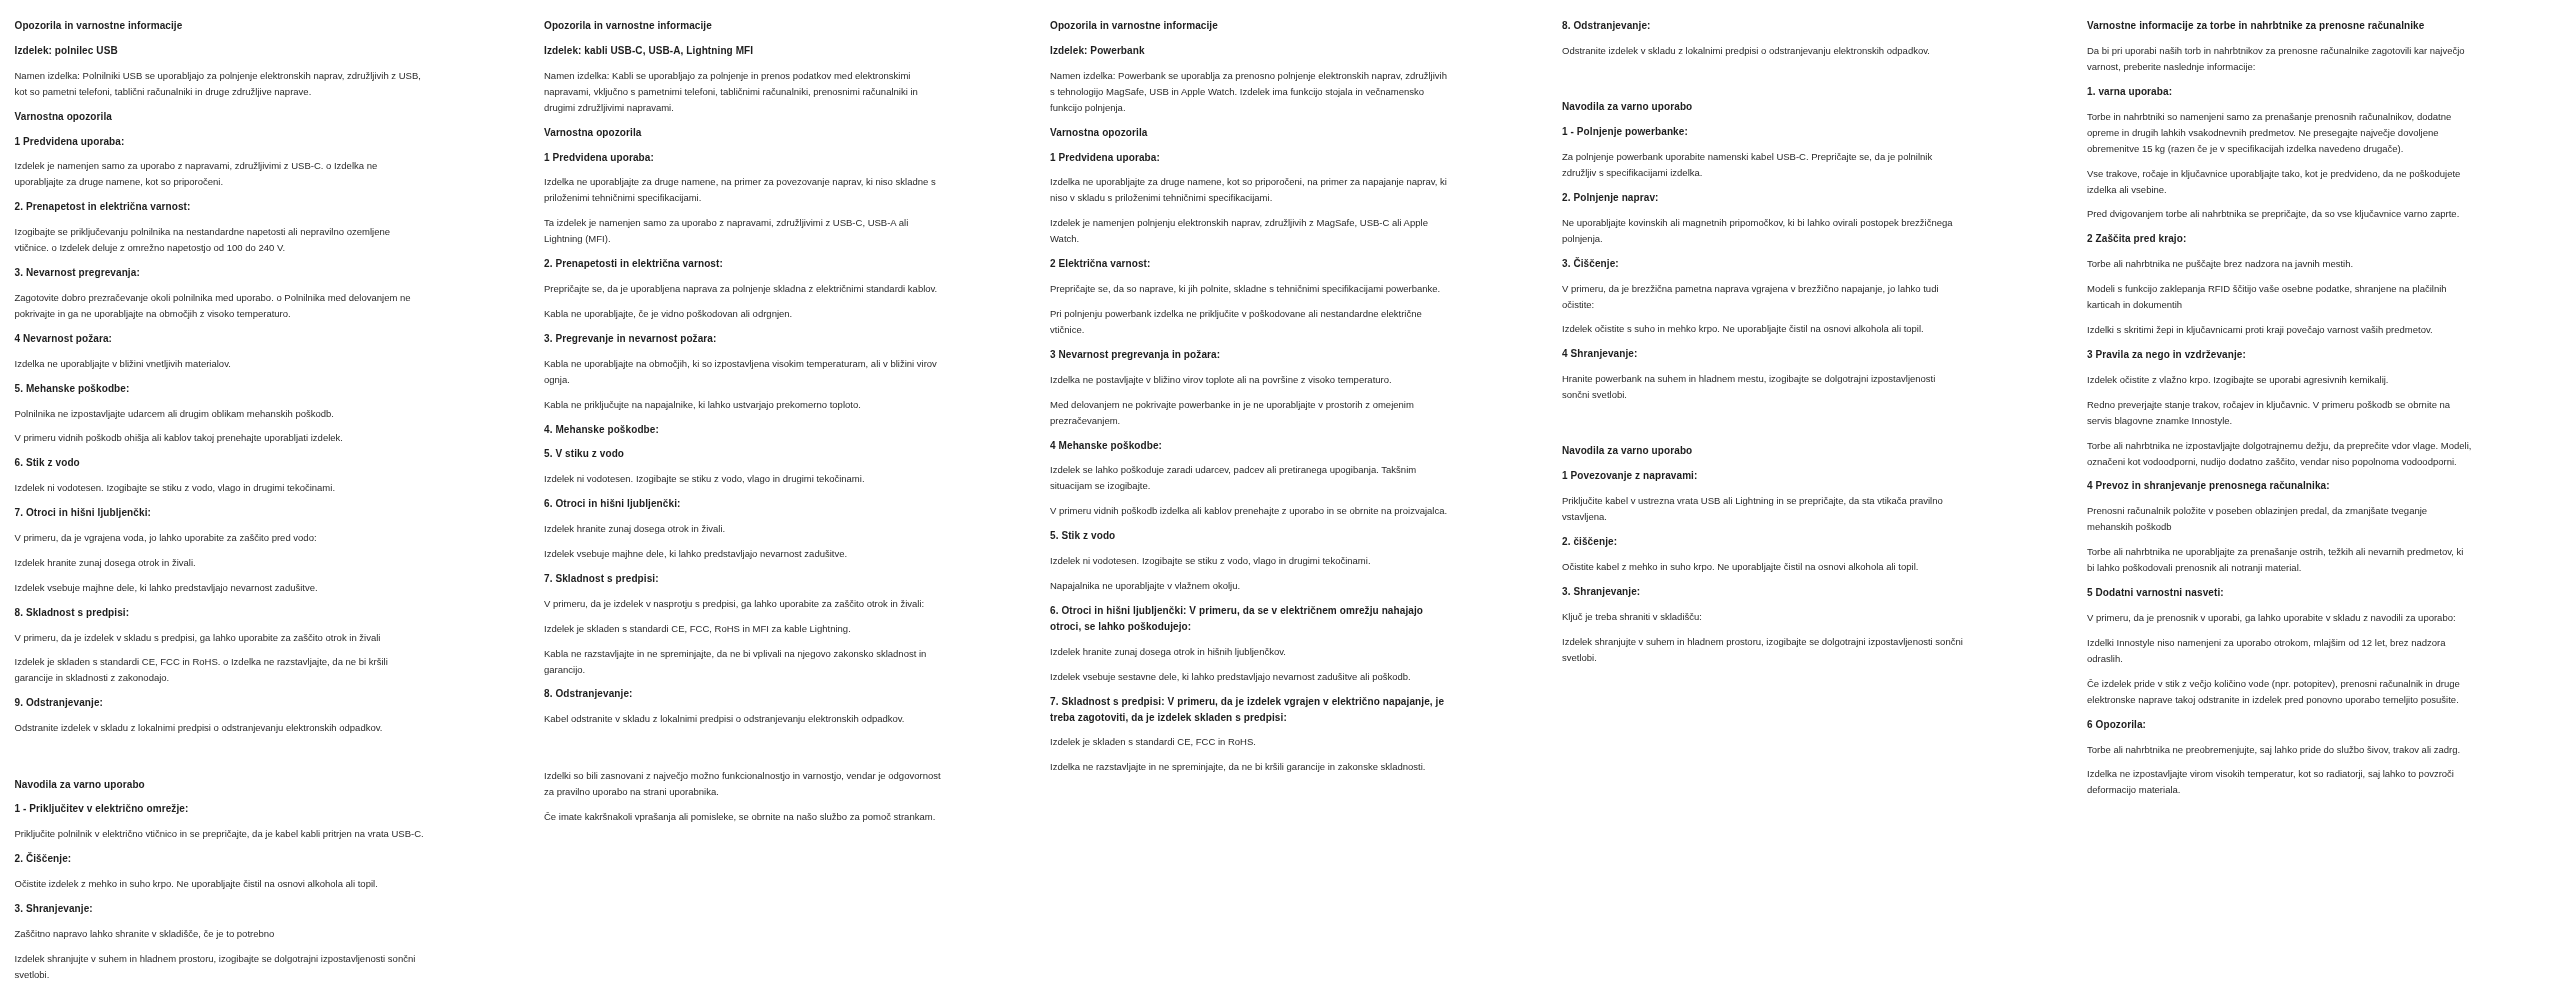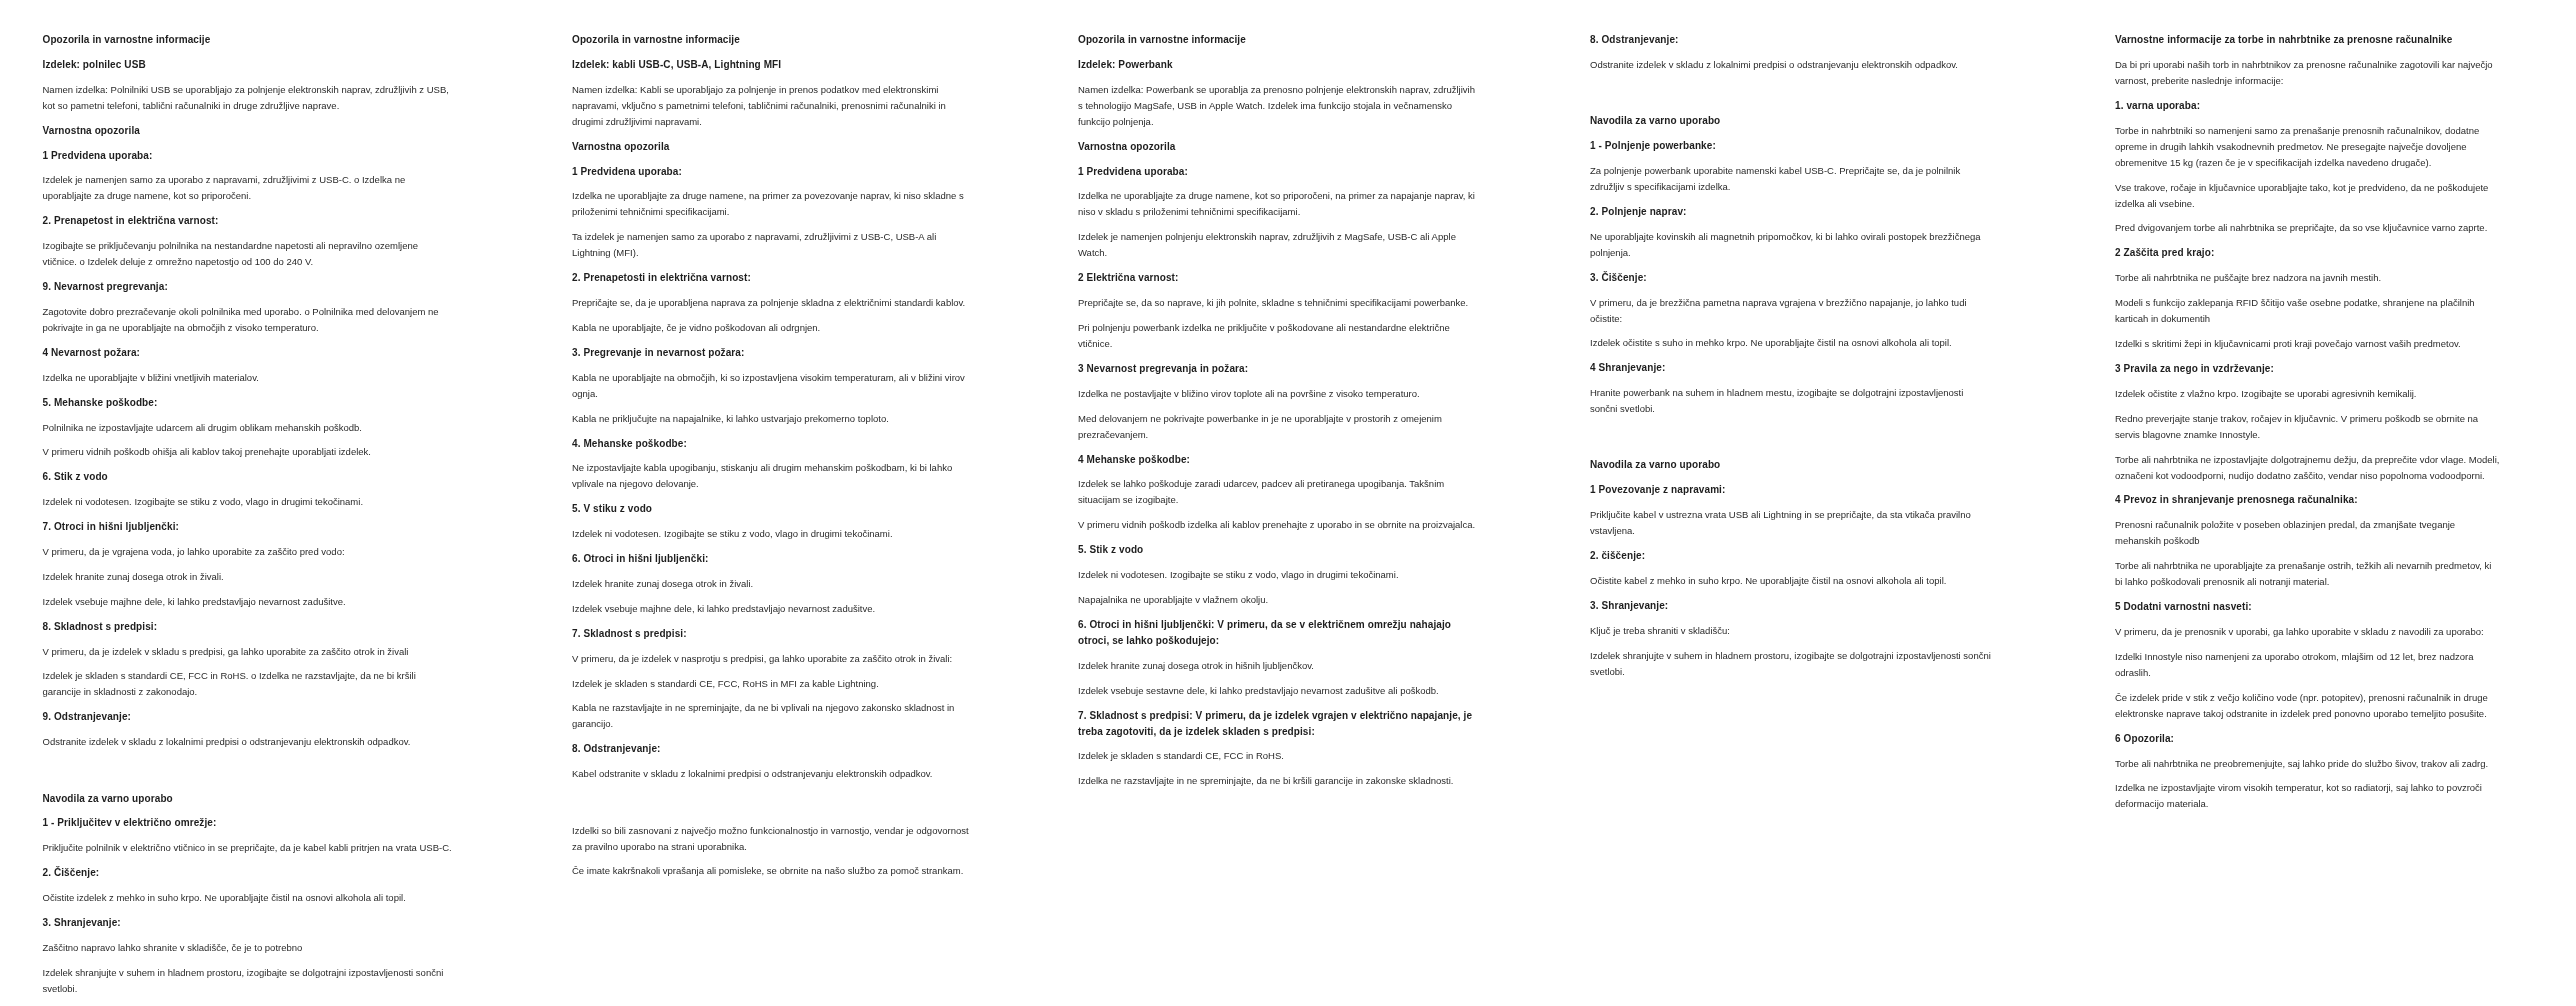--- a/index.html
+++ b/index.html
@@ -4,21 +4,21 @@
 <style>
   html,body{margin:0;padding:0;background:#ffffff;}
   .page{
     position:relative;
     width:2576px;height:1006px;
     background:#ffffff;
     font-family:"Liberation Sans", sans-serif;
     color:#1e1e1e;
     overflow:hidden;
   }
-  .col{position:absolute;top:32px;margin-left:28px;}
+  .col{position:absolute;top:18px;}
   .col[data-col-index="0"]{left:14.5px;width:412px;}
   .col[data-col-index="1"]{left:544px;width:403px;}
   .col[data-col-index="2"]{left:1050px;width:403px;}
   .col[data-col-index="3"]{left:1562px;width:403px;}
   .col[data-col-index="4"]{left:2087px;width:385px;}
   .blk{margin:0 0 8.9px 0;}
   .h{
     font-size:10px;
     line-height:16px;
     font-weight:700;
@@ -38,21 +38,21 @@
 <div class="page">
   <div class="col" data-col-index="0">
       <div class="blk h">Opozorila in varnostne informacije</div>
       <div class="blk h">Izdelek: polnilec USB</div>
       <div class="blk p">Namen izdelka: Polnilniki USB se uporabljajo za polnjenje elektronskih naprav, združljivih z USB, kot so pametni telefoni, tablični računalniki in druge združljive naprave.</div>
       <div class="blk h">Varnostna opozorila</div>
       <div class="blk h">1 Predvidena uporaba:</div>
       <div class="blk p">Izdelek je namenjen samo za uporabo z napravami, združljivimi z USB-C. o Izdelka ne uporabljajte za druge namene, kot so priporočeni.</div>
       <div class="blk h">2. Prenapetost in električna varnost:</div>
       <div class="blk p">Izogibajte se priključevanju polnilnika na nestandardne napetosti ali nepravilno ozemljene vtičnice. o Izdelek deluje z omrežno napetostjo od 100 do 240 V.</div>
-      <div class="blk h">9. Nevarnost pregrevanja:</div>
+      <div class="blk h">3. Nevarnost pregrevanja:</div>
       <div class="blk p">Zagotovite dobro prezračevanje okoli polnilnika med uporabo. o Polnilnika med delovanjem ne pokrivajte in ga ne uporabljajte na območjih z visoko temperaturo.</div>
       <div class="blk h">4 Nevarnost požara:</div>
       <div class="blk p">Izdelka ne uporabljajte v bližini vnetljivih materialov.</div>
       <div class="blk h">5. Mehanske poškodbe:</div>
       <div class="blk p">Polnilnika ne izpostavljajte udarcem ali drugim oblikam mehanskih poškodb.</div>
       <div class="blk p">V primeru vidnih poškodb ohišja ali kablov takoj prenehajte uporabljati izdelek.</div>
       <div class="blk h">6. Stik z vodo</div>
       <div class="blk p">Izdelek ni vodotesen. Izogibajte se stiku z vodo, vlago in drugimi tekočinami.</div>
       <div class="blk h">7. Otroci in hišni ljubljenčki:</div>
       <div class="blk p">V primeru, da je vgrajena voda, jo lahko uporabite za zaščito pred vodo:</div>
@@ -81,21 +81,20 @@
       <div class="blk h">1 Predvidena uporaba:</div>
       <div class="blk p">Izdelka ne uporabljajte za druge namene, na primer za povezovanje naprav, ki niso skladne s priloženimi tehničnimi specifikacijami.</div>
       <div class="blk p">Ta izdelek je namenjen samo za uporabo z napravami, združljivimi z USB-C, USB-A ali Lightning (MFI).</div>
       <div class="blk h">2. Prenapetosti in električna varnost:</div>
       <div class="blk p">Prepričajte se, da je uporabljena naprava za polnjenje skladna z električnimi standardi kablov.</div>
       <div class="blk p">Kabla ne uporabljajte, če je vidno poškodovan ali odrgnjen.</div>
       <div class="blk h">3. Pregrevanje in nevarnost požara:</div>
       <div class="blk p">Kabla ne uporabljajte na območjih, ki so izpostavljena visokim temperaturam, ali v bližini virov ognja.</div>
       <div class="blk p">Kabla ne priključujte na napajalnike, ki lahko ustvarjajo prekomerno toploto.</div>
       <div class="blk h">4. Mehanske poškodbe:</div>
-      <div class="blk p">Ne izpostavljajte kabla upogibanju, stiskanju ali drugim mehanskim poškodbam, ki bi lahko vplivale na njegovo delovanje.</div>
       <div class="blk h">5. V stiku z vodo</div>
       <div class="blk p">Izdelek ni vodotesen. Izogibajte se stiku z vodo, vlago in drugimi tekočinami.</div>
       <div class="blk h">6. Otroci in hišni ljubljenčki:</div>
       <div class="blk p">Izdelek hranite zunaj dosega otrok in živali.</div>
       <div class="blk p">Izdelek vsebuje majhne dele, ki lahko predstavljajo nevarnost zadušitve.</div>
       <div class="blk h">7. Skladnost s predpisi:</div>
       <div class="blk p">V primeru, da je izdelek v nasprotju s predpisi, ga lahko uporabite za zaščito otrok in živali:</div>
       <div class="blk p">Izdelek je skladen s standardi CE, FCC, RoHS in MFI za kable Lightning.</div>
       <div class="blk p">Kabla ne razstavljajte in ne spreminjajte, da ne bi vplivali na njegovo zakonsko skladnost in garancijo.</div>
       <div class="blk h">8. Odstranjevanje:</div>

